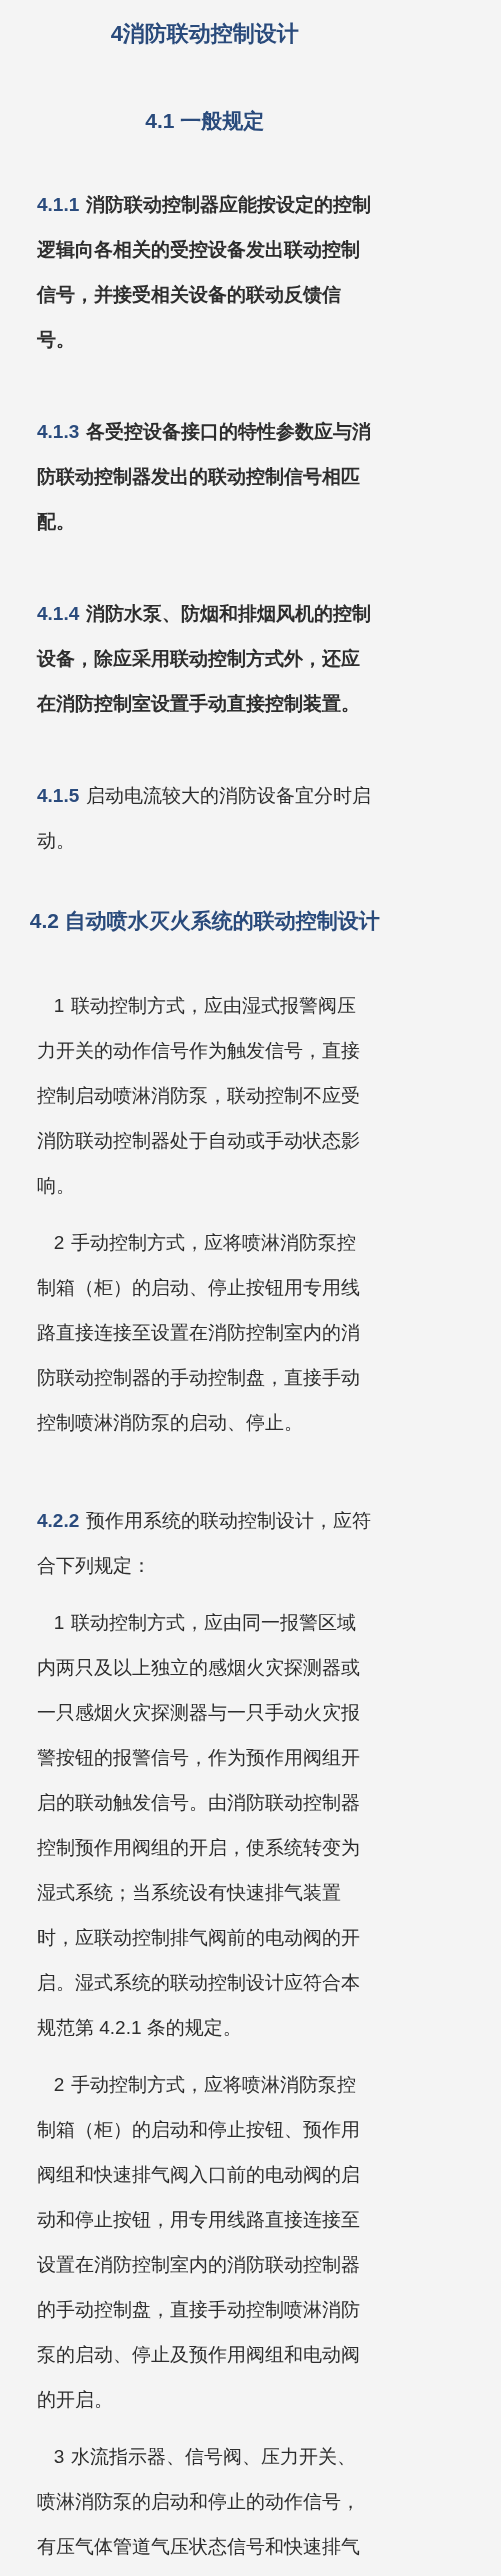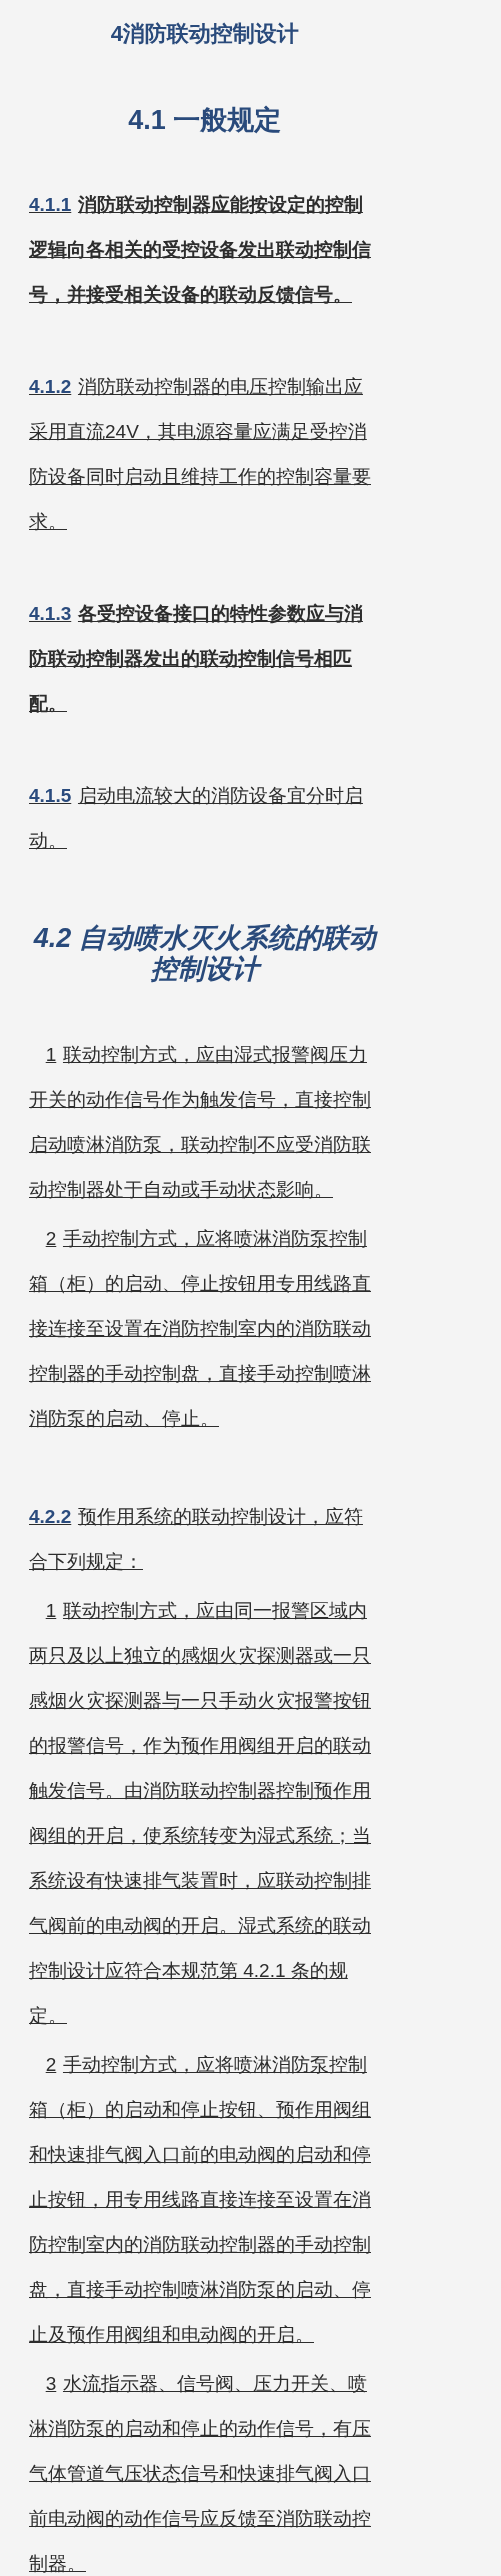--- a/index.html
+++ b/index.html
@@ -25,38 +25,38 @@
     margin: 0;
     text-align: center;
     font-size: 22px;
     line-height: 33px;
     font-weight: 700;
     color: #294a7b;
   }
   .section-heading {
     margin: 55px 0 0 0;
     text-align: center;
-    font-size: 27px;
+    font-size: 21px;
     line-height: 31px;
     font-weight: 700;
     color: #294a7b;
   }
-  .section-heading.h42 { margin-top: 60px; font-style: italic; }
+  .section-heading.h42 { margin-top: 42px; }
   .clause {
     margin: 47px 0 0 0;
     font-size: 19px;
     line-height: 45px;
     font-weight: 400;
     text-align: left;
     word-break: normal;
   }
   .clause.first { margin-top: 46px; }
   .clause.c422 { margin-top: 53px; }
   .clause.bold { font-weight: 700; }
-  .clause p { margin: 4px; text-decoration: underline; }
+  .clause p { margin: 12px; }
   .clause-num {
     color: #2a4b7d;
     font-weight: 700;
     margin-right: 6.7px;
   }
   .sub-item { text-indent: 16.7px; }
   .item-num { margin-right: 6.7px; }
 </style>
 </head>
 <body>
@@ -64,28 +64,28 @@
 <div class="page">
 
   <h1 class="doc-title">4消防联动控制设计</h1>
 
   <h2 class="section-heading">4.1 一般规定</h2>
 
   <div class="clause bold first">
     <p><span class="clause-num">4.1.1</span><span>消防联动控制器应能按设定的控制逻辑向各相关的受控设备发出联动控制信号，并接受相关设备的联动反馈信号。</span></p>
   </div>
 
-  <div class="clause">
-    <p><span class="clause-num">4.1.2</span><span>消防联动控制器的电压控制输出应采用直流24V，其电源容量应满足受控消防设备同时启动且维持工作的控制容量要求。</span></p>
-  </div>
 
   <div class="clause bold">
     <p><span class="clause-num">4.1.3</span><span>各受控设备接口的特性参数应与消防联动控制器发出的联动控制信号相匹配。</span></p>
   </div>
 
+  <div class="clause bold">
+    <p><span class="clause-num">4.1.4</span><span>消防水泵、防烟和排烟风机的控制设备，除应采用联动控制方式外，还应在消防控制室设置手动直接控制装置。</span></p>
+  </div>
 
   <div class="clause">
     <p><span class="clause-num">4.1.5</span><span>启动电流较大的消防设备宜分时启动。</span></p>
   </div>
 
 
   <h2 class="section-heading h42">4.2 自动喷水灭火系统的联动控制设计</h2>
 
   <div class="clause">
     <p class="sub-item"><span class="item-num">1</span><span>联动控制方式，应由湿式报警阀压力开关的动作信号作为触发信号，直接控制启动喷淋消防泵，联动控制不应受消防联动控制器处于自动或手动状态影响。</span></p>

